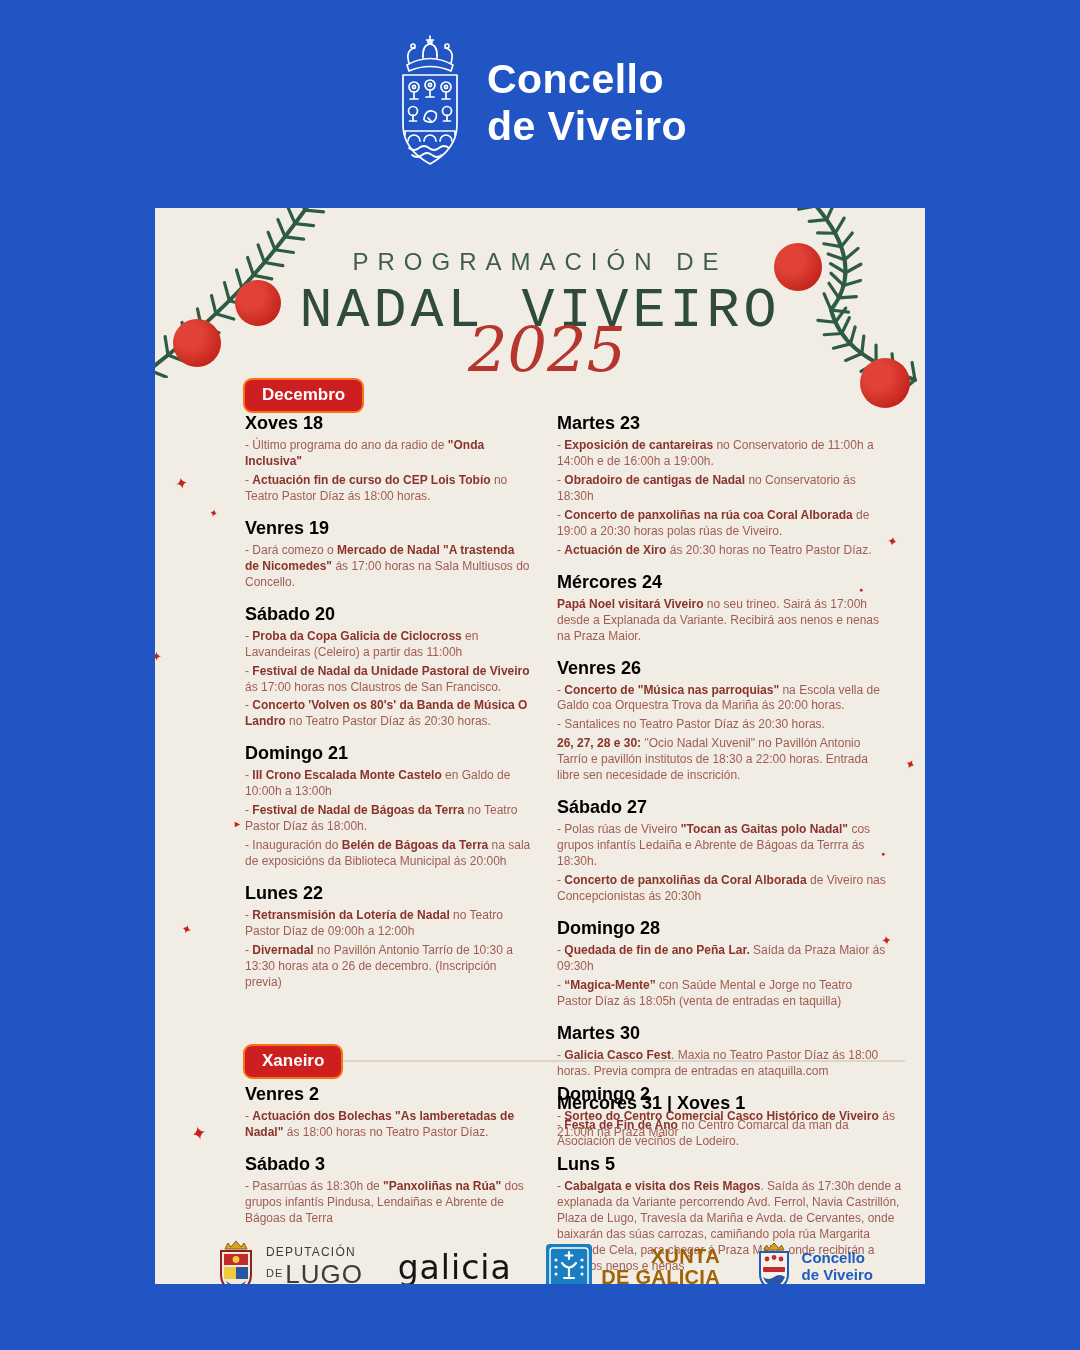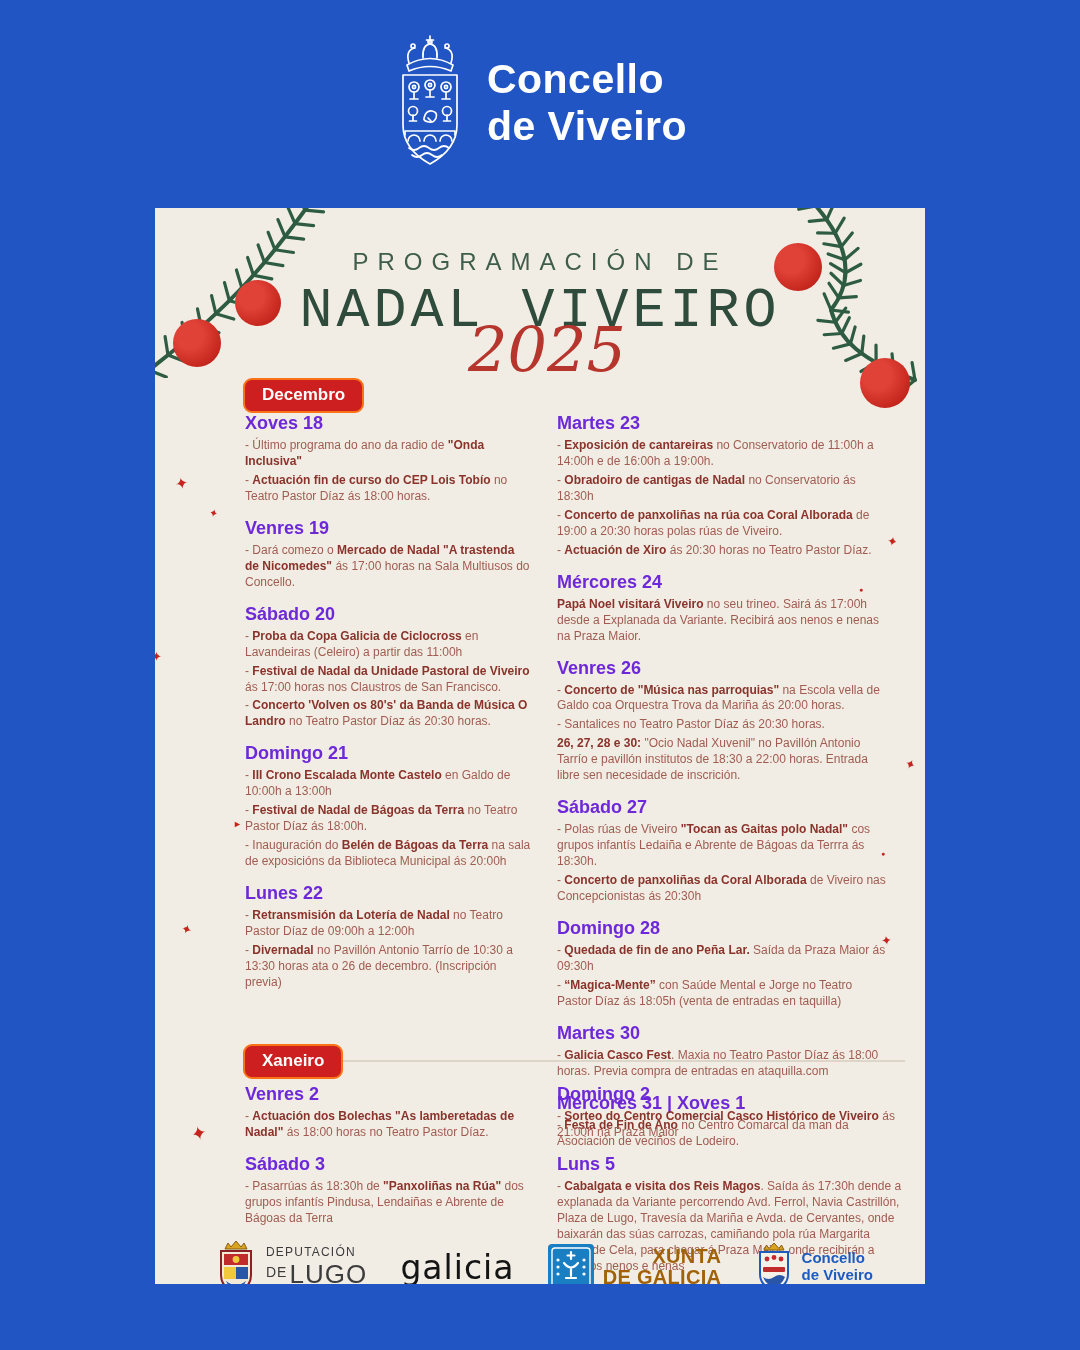--- a/index.html
+++ b/index.html
@@ -49,31 +49,31 @@
   .badge-dec{position:absolute;left:88px;top:170px;}
   .badge-xan{position:absolute;left:88px;top:836px;}
   
   .cols{position:absolute;left:90px;display:flex;gap:26px;z-index:3;}
   .cols-dec{top:205px;width:662px;}
   .cols-xan{top:876px;width:680px;}
   .col-left{flex:0 0 286px;width:286px;}
   .cols-dec .col-right{flex:0 0 330px;width:330px;}
   .cols-xan .col-right{flex:0 0 348px;width:348px;}
   .event{margin:0 0 13px 0;}
-  .day{color:#6d28d9;font-size:18px;font-weight:bold;margin:0 0 4px 0;}
+  .day{color:#000000;font-size:18px;font-weight:bold;margin:0 0 4px 0;}
   .item{color:#a15c51;font-size:12px;line-height:1.33;margin:0 0 3px 0;}
   .item strong{color:#8a332b;font-weight:bold;}
   
   .divider{position:absolute;left:92px;right:20px;top:852px;height:2px;background:#ddd6c8;z-index:3;}
   
   .footer{position:absolute;left:60px;right:52px;top:1026px;height:66px;display:flex;align-items:center;justify-content:space-between;z-index:3;}
   .logo{display:flex;align-items:center;gap:9px;}
   .lugo-text{color:#3c3c3c;}
   .lugo-top{font-size:12px;letter-spacing:1.2px;}
-  .lugo-de{font-size:14px;vertical-align:6px;margin-right:2px;}
+  .lugo-de{font-size:11px;vertical-align:6px;margin-right:2px;}
   .lugo-big{font-size:26px;letter-spacing:1px;}
   .galicia-word{font-size:33px;color:#141414;letter-spacing:1px;font-family:"DejaVu Sans",sans-serif;}
   .xunta-text{color:#a16207;font-weight:bold;font-size:20px;line-height:1.05;letter-spacing:.3px;text-align:right;}
   .viveiro-text{color:#1d5bbf;font-weight:bold;font-size:15px;line-height:1.12;}
 </style>
 </head>
 <body>
 
 <div class="header">
   <span class="crest">

